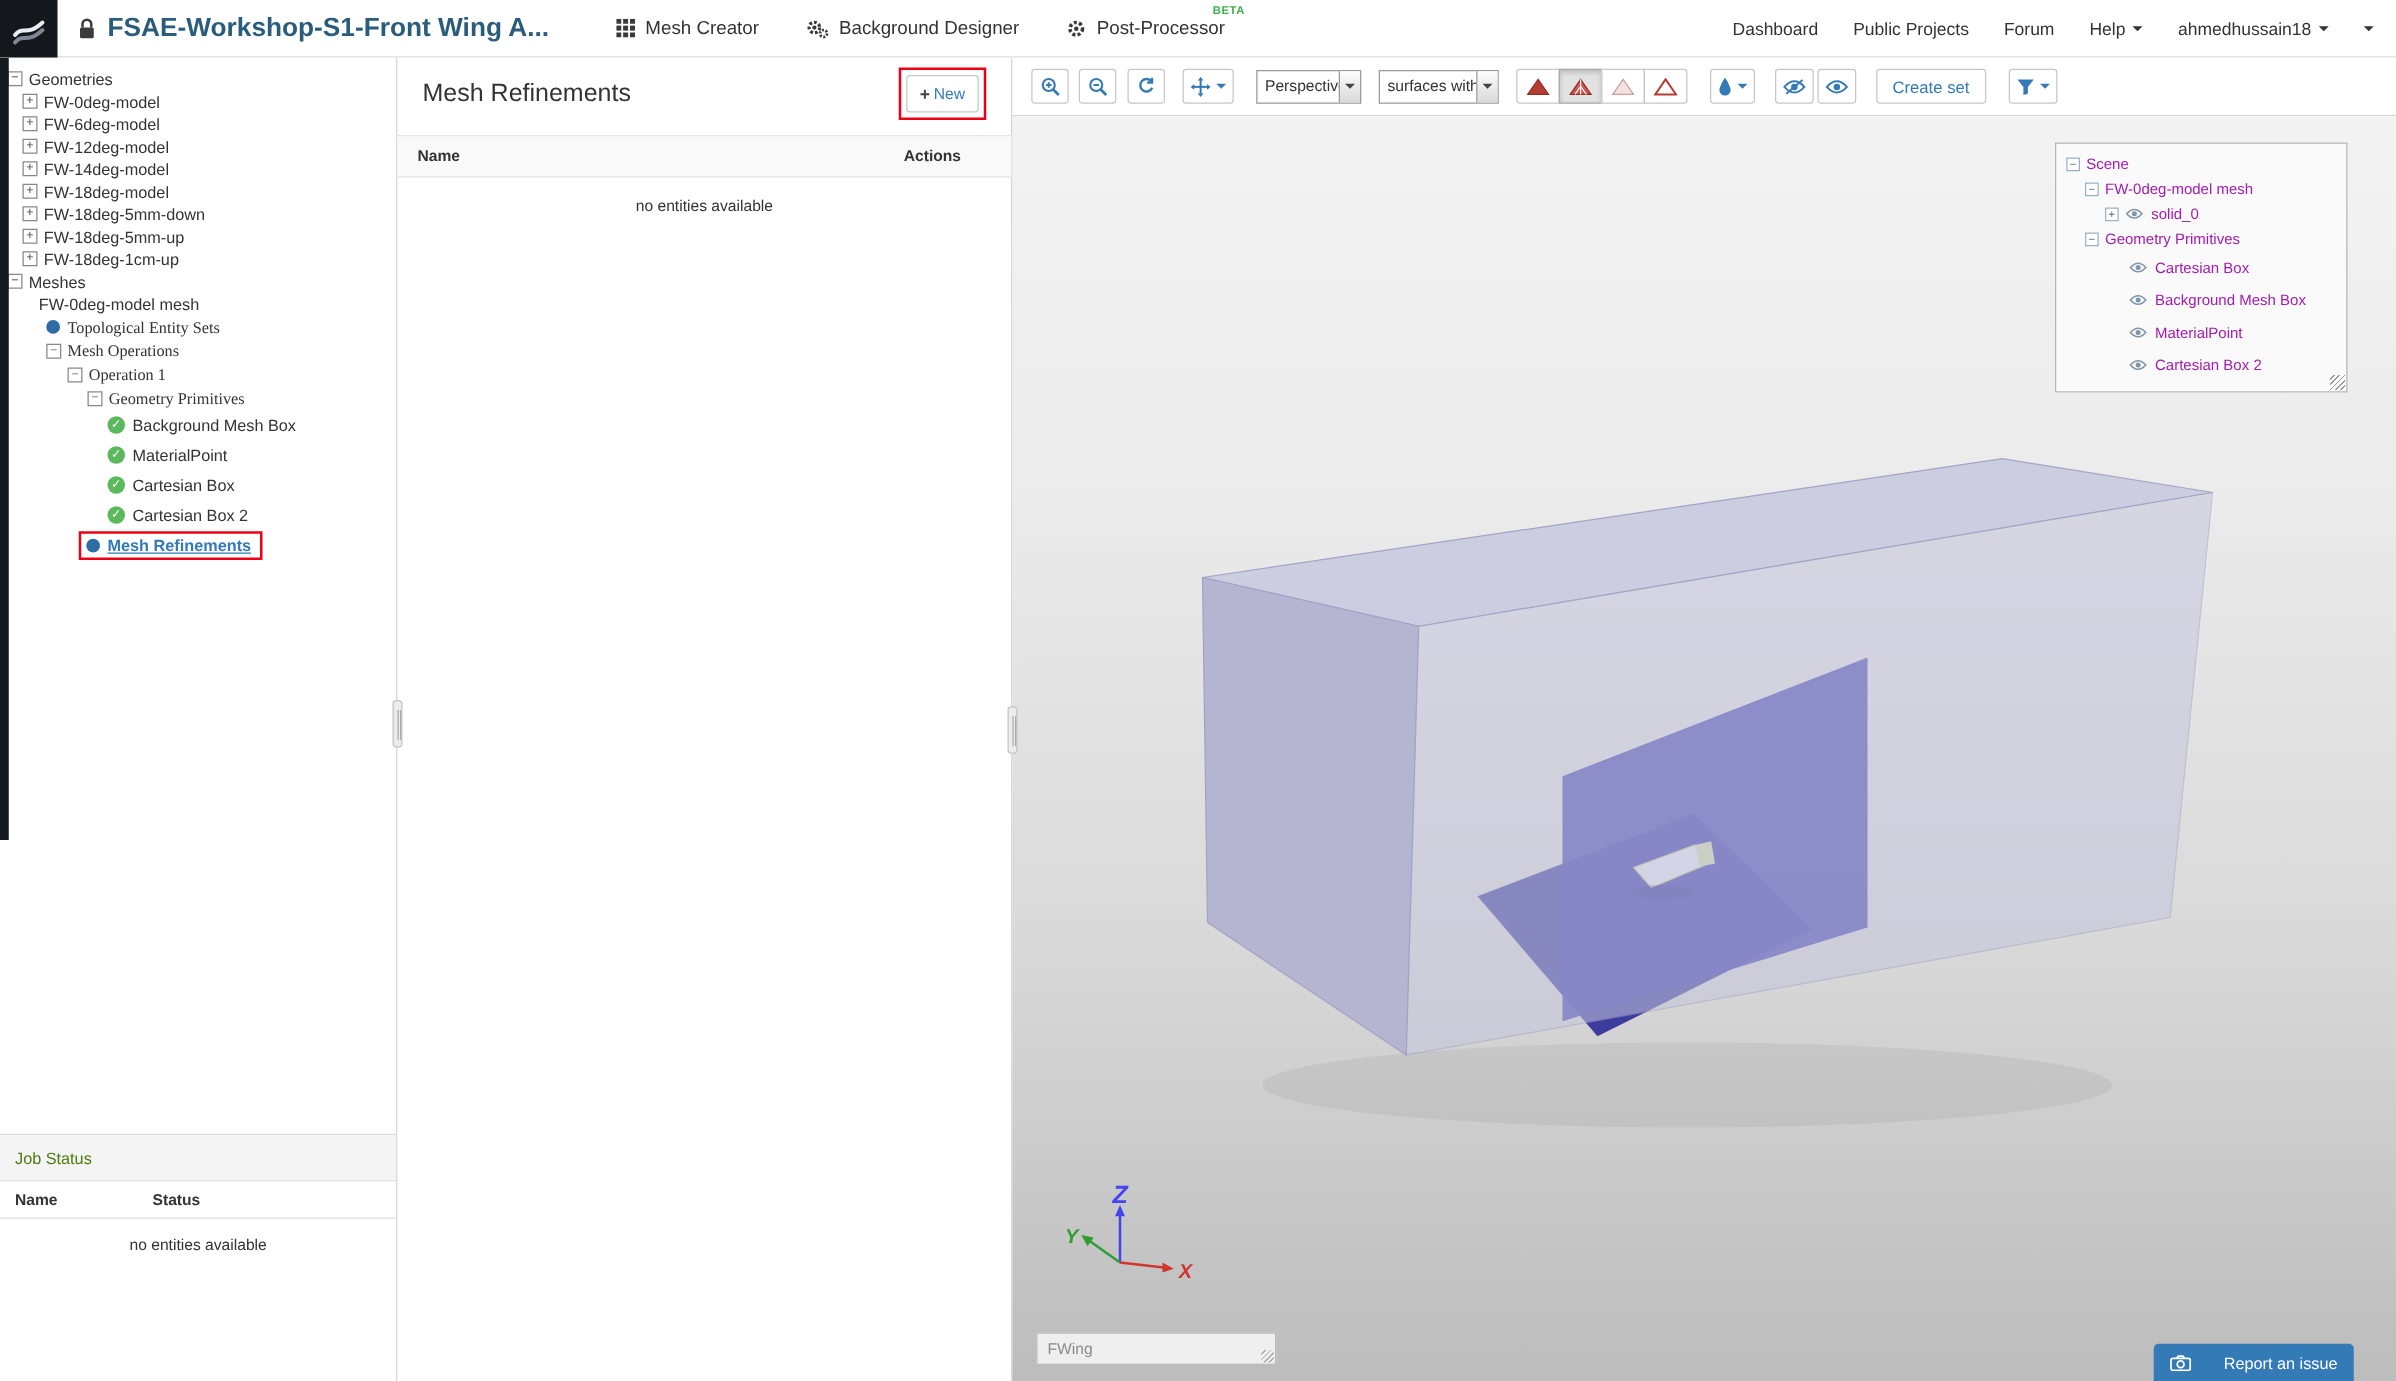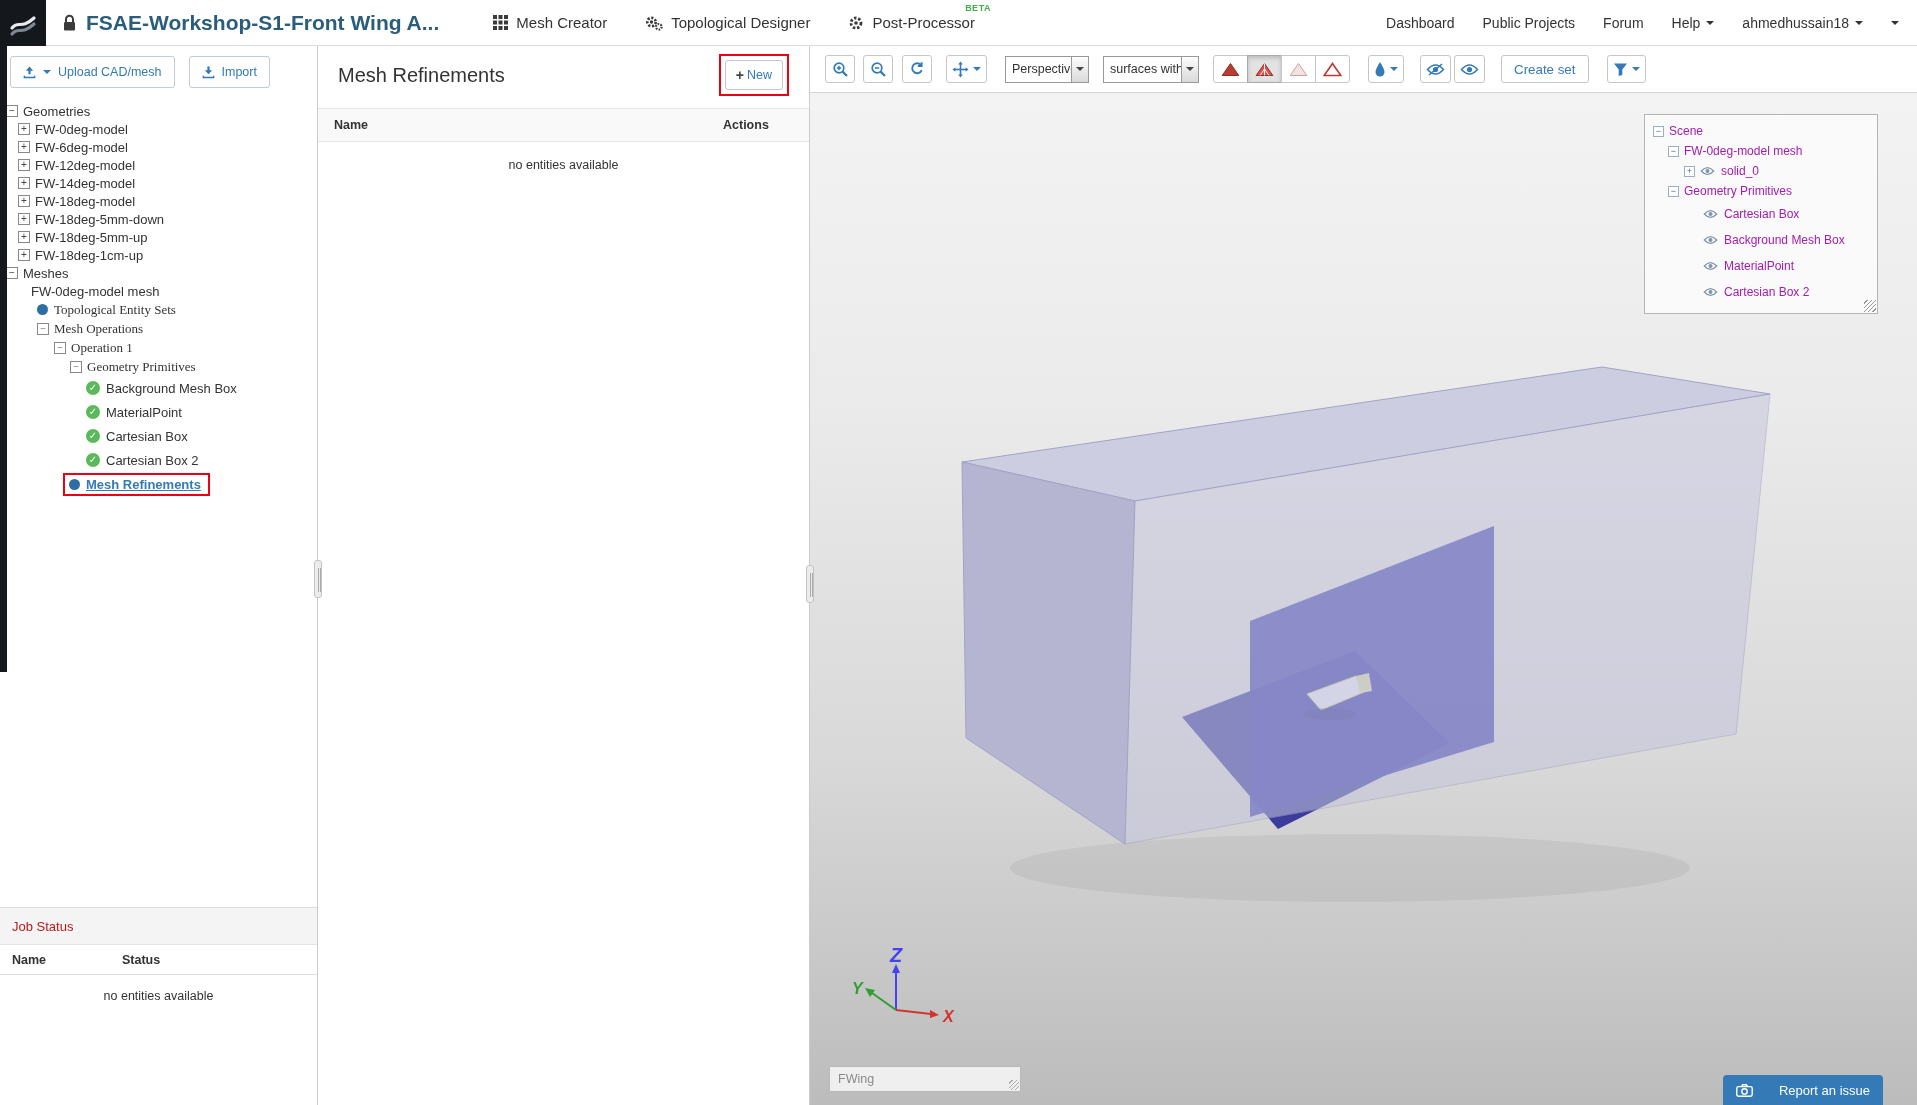--- a/index.html
+++ b/index.html
@@ -40,21 +40,21 @@
   .exp.plus::before { content:"+"; } .exp.minus::before { content:"−"; }
   .dot { width:11px; height:11px; border-radius:50%; background:#2e6da4; margin-right:6px; flex:none; }
   .chk { width:14px; height:14px; border-radius:50%; background:#5cb85c; color:#fff; font-size:10px; font-weight:bold;
     line-height:13px; text-align:center; margin-right:6px; flex:none; }
   .chk::before { content:"✓"; }
   .annot { border:2px solid #ec0016; display:inline-flex; align-items:center; padding:2px 7px 2px 4px; margin-left:-7px; }
   .sel-label { color:#337ab7; font-weight:bold; text-decoration:underline; }
   
   .jobstatus { position:absolute; left:0; right:0; top:861px; bottom:0; border-top:1px solid #ddd; background:#fff; }
   .js-head { background:#f4f4f4; height:37px; display:flex; align-items:center; padding-left:12px;
-    font-size:13px; color:#b91c1c; border-bottom:1px solid #e3e3e3; }
+    font-size:13px; color:#4d7c0f; border-bottom:1px solid #e3e3e3; }
   .js-cols { display:flex; height:30px; align-items:center; border-bottom:1px solid #ddd; font-size:12.5px; font-weight:bold; }
   .js-col-name { padding-left:12px; width:122px; }
   .js-col-status { flex:1; }
   .js-empty { text-align:center; font-size:12.5px; padding-top:14px; }
   
   .panel { position:absolute; top:46px; left:318px; width:492px; bottom:0; border-right:1px solid #ccc; background:#fff; }
   .panel-head { height:58px; display:flex; align-items:center; padding:0 20px; }
   .panel-title { font-size:20px; font-weight:normal; margin:0; color:#333; }
   .new-annot { margin-left:auto; border:2px solid #ec0016; padding:4px; display:inline-block; }
   .btn-new { border:1px solid #c6c6c6; background:#fff; border-radius:3px; height:30px; padding:0 10px;
@@ -150,21 +150,21 @@
           <rect x="11" y="11" width="4" height="4"></rect>
       </svg>
       <span>Mesh Creator</span>
     </div>
     <div class="nav-tab">
       <svg width="18" height="16" viewBox="0 0 18 16">
         <circle cx="6.5" cy="7" r="4.2" fill="none" stroke="#3a3a3a" stroke-width="2.6" stroke-dasharray="2.2 1.6"></circle>
         <circle cx="6.5" cy="7" r="1.7" fill="#3a3a3a"></circle>
         <circle cx="13.8" cy="11.8" r="2.8" fill="none" stroke="#3a3a3a" stroke-width="2.2" stroke-dasharray="1.6 1.3"></circle>
       </svg>
-      <span>Topological Designer</span>
+      <span>Background Designer</span>
     </div>
     <div class="nav-tab">
       <svg width="16" height="16" viewBox="0 0 16 16">
         <circle cx="8" cy="8" r="5" fill="none" stroke="#3a3a3a" stroke-width="2.8" stroke-dasharray="2.4 1.8"></circle>
         <circle cx="8" cy="8" r="1.8" fill="#3a3a3a"></circle>
       </svg>
       <span>Post-Processor</span>
       <span class="beta">BETA</span>
     </div>
   </nav>
@@ -186,37 +186,20 @@
         <span>ahmedhussain18</span>
         <span class="caret"></span>
       </span>
     <span class="caret"></span>
   </div>
 </header>
 
 <div class="left-strip"></div>
 
 <aside class="sidebar">
-  <div class="sb-buttons">
-    <button class="btn">
-      <svg width="13" height="13" viewBox="0 0 14 14">
-        <path d="M7 0.5 L11 5 H8.2 V9 H5.8 V5 H3 Z" fill="#337ab7"></path>
-        <path d="M1.5 10.5 V12.5 H12.5 V10.5" fill="none" stroke="#337ab7" stroke-width="1.6"></path>
-      </svg>
-      <span class="caret blue"></span>
-      <span>Upload CAD/mesh</span>
-    </button>
-    <button class="btn">
-      <svg width="13" height="13" viewBox="0 0 14 14">
-        <path d="M7 9 L3 4.5 H5.8 V0.5 H8.2 V4.5 H11 Z" fill="#337ab7"></path>
-        <path d="M1.5 10.5 V12.5 H12.5 V10.5" fill="none" stroke="#337ab7" stroke-width="1.6"></path>
-      </svg>
-      <span>Import</span>
-    </button>
-  </div>
 
   <div class="tree">
     <div class="trow l0">
         <span class="exp minus"></span>
         <span>Geometries</span>
       </div>
     <div class="trow l1">
         <span class="exp plus"></span>
         <span>FW-0deg-model</span>
       </div>

